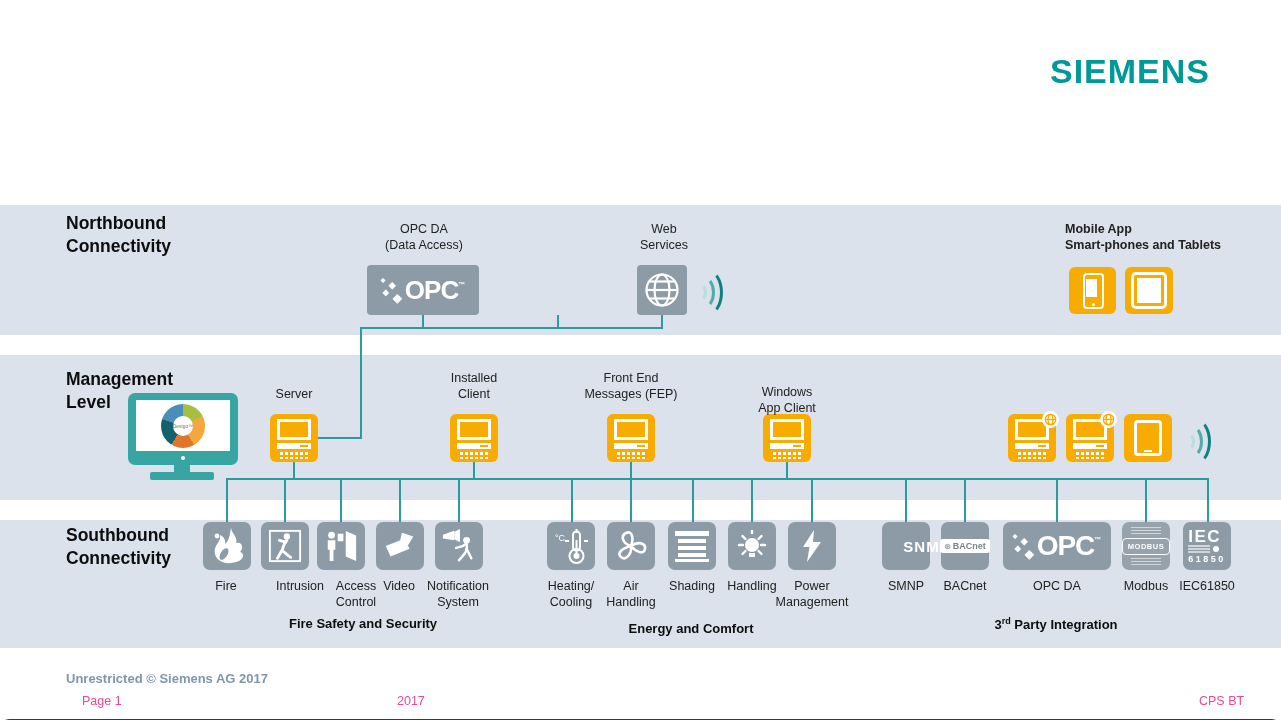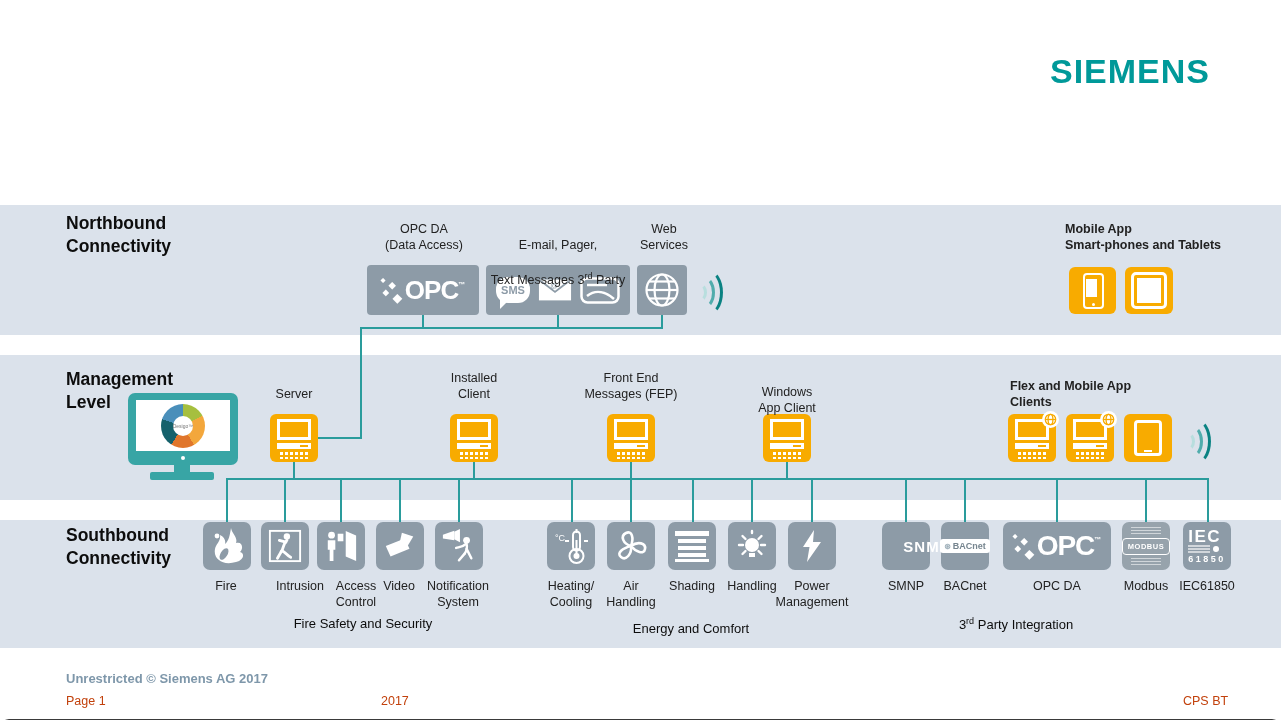--- a/index.html
+++ b/index.html
@@ -21,21 +21,21 @@
   #band-nb{top:205px;height:130px;}
   #band-mg{top:355px;height:145px;}
   #band-sb{top:520px;height:128px;}
   .band-title{position:absolute;left:66px;font-size:17.5px;font-weight:bold;line-height:23px;
        white-space:pre-line;color:#0d0d0d;z-index:5;}
 
   
   .lbl{position:absolute;font-size:12.5px;line-height:15.5px;color:#222;text-align:center;
        white-space:pre-line;z-index:4;}
   .lbl.left{text-align:left;font-weight:bold;}
-  .grp{position:absolute;font-size:13px;font-weight:normal;color:#0d0d0d;text-align:center;z-index:4;}
+  .grp{position:absolute;font-size:13px;font-weight:bold;color:#0d0d0d;text-align:center;z-index:4;}
   sup.sup{font-size:9px;}
 
   
   .vl,.hl{position:absolute;background:var(--line);z-index:1;}
   .vl{width:2px;} .hl{height:2px;}
 
   
   .nbox{position:absolute;height:50px;background:var(--gray);border-radius:4px;
         display:flex;align-items:center;justify-content:center;z-index:3;}
   .gbox{position:absolute;width:48px;height:48px;background:var(--gray);border-radius:7px;
@@ -106,21 +106,21 @@
   .modbus-inner{border:1.5px solid #fff;border-radius:4px;padding:3px 5px;color:#fff;
        font-size:7.5px;font-weight:bold;letter-spacing:.5px;}
   .ridges{position:absolute;left:9px;right:9px;height:7px;
        background:repeating-linear-gradient(180deg,rgba(255,255,255,.55) 0 1px,transparent 1px 3px);}
   .iec{display:flex;flex-direction:column;align-items:flex-start;color:#fff;line-height:1;}
   .iec .t{font-size:17px;font-weight:bold;letter-spacing:1.5px;}
   .iec .b{font-size:9px;font-weight:bold;letter-spacing:2.5px;margin-top:2px;}
 
   
   .foot-class{position:absolute;left:66px;top:671px;font-size:13px;font-weight:bold;color:var(--footer_gray);}
-  .foot-item{position:absolute;top:694px;font-size:12.5px;color:#c2410c;}
+  .foot-item{position:absolute;top:694px;font-size:12.5px;color:#ec4899;margin-left:16px;}
   .bottom-edge{position:absolute;left:0;right:0;bottom:0;height:1px;background:#3a3a3a;}
 </style>
 </head>
 <body>
 
 <div id="slide">
 
   <div class="brand-name">SIEMENS</div>
 
   <div class="band" id="band-nb"></div>
@@ -159,55 +159,38 @@
   <div class="vl" style="left:751px;top:478px;height:44px"></div>
   <div class="vl" style="left:811px;top:478px;height:44px"></div>
   <div class="vl" style="left:905px;top:478px;height:44px"></div>
   <div class="vl" style="left:964px;top:478px;height:44px"></div>
   <div class="vl" style="left:1056px;top:478px;height:44px"></div>
   <div class="vl" style="left:1145px;top:478px;height:44px"></div>
   <div class="vl" style="left:1207px;top:478px;height:44px"></div>
 
   <div class="lbl" style="left:354px;top:222px;width:140px">OPC DA
 (Data Access)</div>
-  <div class="lbl" style="left:468px;top:222px;width:180px">
-    <span>E-mail, Pager,</span><br>
-    <span><span>Text Messages 3</span><sup class="sup">rd</sup><span> Party</span></span>
-  </div>
   <div class="lbl" style="left:629px;top:222px;width:70px">Web
 Services</div>
   <div class="lbl left" style="left:1065px;top:222px;width:210px">Mobile App
 Smart-phones and Tablets</div>
 
   <div class="nbox" style="left:367px;top:265px;width:112px">
     <div class="opclogo">
       <span class="dmds">
           <i class="d1">◆</i>
           <i class="d2">◆</i>
           <i class="d3">◆</i>
           <i class="d4">◆</i>
         </span>
       <span class="txt">OPC</span>
       <span class="tm">™</span>
     </div>
   </div>
 
-  <div class="nbox" style="left:486px;top:265px;width:144px;gap:8px">
-    <div class="sms">SMS</div>
-    <svg width="34" height="24" viewBox="0 0 36 24">
-      <rect x="1" y="1" width="34" height="22" fill="#fff"></rect>
-      <path d="M1 1 L18 14 L35 1" fill="none" stroke="#8d9ba7" stroke-width="2"></path>
-      <text x="13" y="10" font-size="8" fill="#8d9ba7">@</text>
-    </svg>
-    <svg width="40" height="27" viewBox="0 0 40 27">
-      <rect x="1.5" y="1.5" width="37" height="24" rx="6" fill="none" stroke="#fff" stroke-width="2.5"></rect>
-      <line x1="7" y1="8" x2="27" y2="8" stroke="#fff" stroke-width="2.5"></line>
-      <path d="M7 19 c9 -7 19 -4 27 3" stroke="#fff" stroke-width="2.5" fill="none"></path>
-    </svg>
-  </div>
 
   <div class="nbox" style="left:637px;top:265px;width:50px">
     <svg width="38" height="38" viewBox="0 0 38 38">
       <g fill="none" stroke="#fff" stroke-width="2.2">
         <circle cx="19" cy="19" r="15.5"></circle>
         <ellipse cx="19" cy="19" rx="7.5" ry="15.5"></ellipse>
         <line x1="3.5" y1="19" x2="34.5" y2="19"></line>
         <line x1="6" y1="10.5" x2="32" y2="10.5"></line>
         <line x1="6" y1="27.5" x2="32" y2="27.5"></line>
       </g>
@@ -242,22 +225,20 @@
   <div class="mon-neck"></div>
   <div class="mon-base"></div>
 
   <div class="lbl" style="left:244px;top:387px;width:100px">Server</div>
   <div class="lbl" style="left:424px;top:371px;width:100px">Installed
 Client</div>
   <div class="lbl" style="left:551px;top:371px;width:160px">Front End
 Messages (FEP)</div>
   <div class="lbl" style="left:737px;top:385px;width:100px">Windows
 App Client</div>
-  <div class="lbl left" style="left:1010px;top:379px;width:170px">Flex and Mobile App
-Clients</div>
 
   <div class="pc" style="left:270px;top:414px">
     <div class="pc-mon"></div>
       <div class="pc-bar">
         <i></i>
       </div>
       <div class="pc-keys">
         <b></b>
         <b></b>
       </div>
@@ -516,21 +497,21 @@
   <div class="lbl" style="left:768px;top:579px;width:88px">Power
 Management</div>
   <div class="lbl" style="left:866px;top:579px;width:80px">SMNP</div>
   <div class="lbl" style="left:925px;top:579px;width:80px">BACnet</div>
   <div class="lbl" style="left:1017px;top:579px;width:80px">OPC DA</div>
   <div class="lbl" style="left:1106px;top:579px;width:80px">Modbus</div>
   <div class="lbl" style="left:1163px;top:579px;width:88px">IEC61850</div>
 
   <div class="grp" style="left:243px;top:616px;width:240px">Fire Safety and Security</div>
   <div class="grp" style="left:571px;top:621px;width:240px">Energy and Comfort</div>
-  <div class="grp" style="left:896px;top:616px;width:240px">
+  <div class="grp" style="left:936px;top:616px;width:240px">
     <span>3</span><sup class="sup">rd</sup><span> Party Integration</span>
   </div>
 
   <div class="foot-class">Unrestricted © Siemens AG 2017</div>
   <div class="foot-item" style="left:66px">Page 1</div>
   <div class="foot-item" style="left:381px">2017</div>
   <div class="foot-item" style="left:1183px">CPS BT</div>
   <div class="bottom-edge"></div>
 
 </div>

